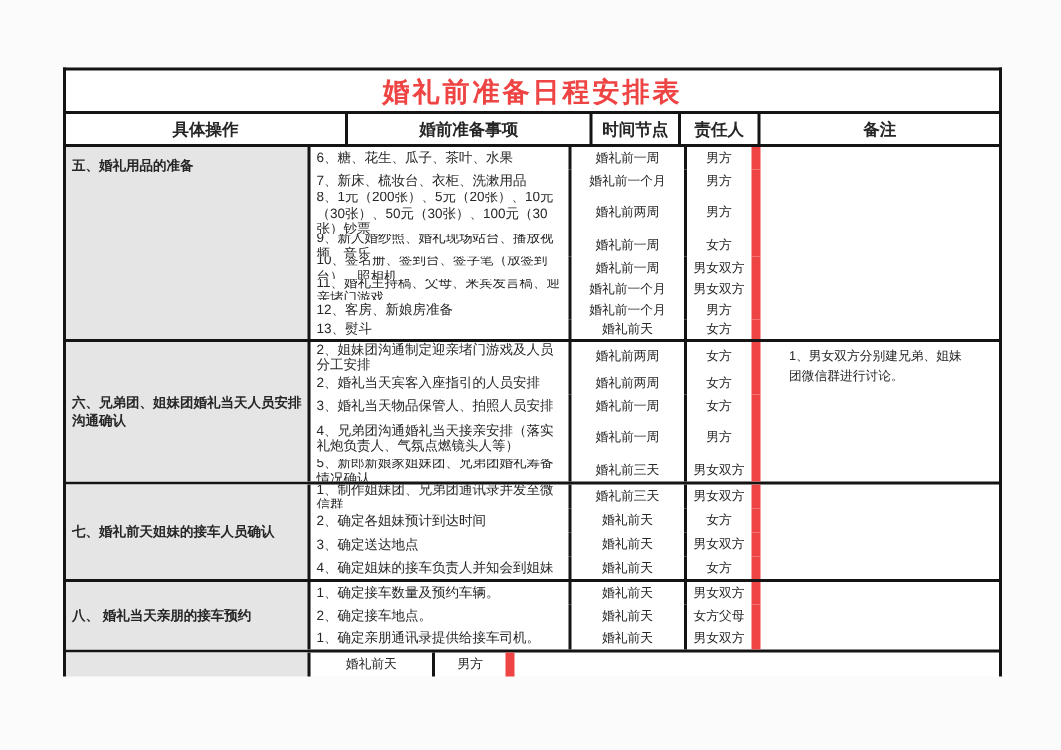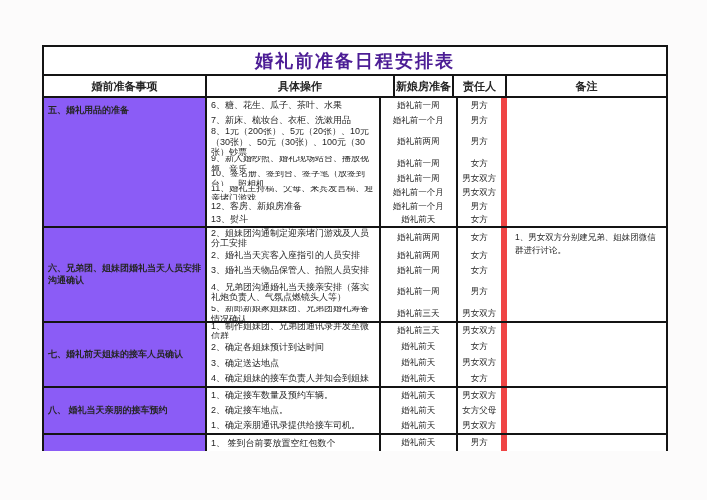--- a/index.html
+++ b/index.html
@@ -11,65 +11,65 @@
     color:#262626;
   }
   .sheet {
     position:absolute; left:42px; top:45px; width:626px;
     background:#ffffff;
     border:2px solid #141414; border-bottom:none;
   }
   .title-row {
     height:29px; display:flex; align-items:center; justify-content:center;
     font-size:18px; font-weight:bold; letter-spacing:2px;
-    border-bottom:2px solid #141414; color:#4c1d95;
+    border-bottom:2px solid #141414; color:#ef4444;
   }
   .header-row {
     display:flex; height:22px; border-bottom:2px solid #141414;
     font-weight:bold; font-size:11px;
   }
   .hcell { display:flex; align-items:center; justify-content:center; }
   .w1 { width:163px; } .w2 { width:188px; } .w3 { width:59px; } .w4 { width:53px; }
   .w5 { flex:1; }
   .vb { border-right:2px solid #141414; }
   .section { display:flex; border-bottom:2px solid #141414; }
   .section:last-child { border-bottom:none; }
   .sec-name {
-    width:163px; background:#8b5cf6; border-right:2px solid #141414;
+    width:163px; background:#e5e5e5; border-right:2px solid #141414;
     font-size:9px; font-weight:bold; padding:4px 4px;
     display:flex; align-items:center; line-height:1.25;
   }
   .sec-name.top { align-items:flex-start; padding-top:7px; }
   .sec-rows { width:300px; display:flex; flex-direction:column; }
   .op-row { display:flex; }
   .opcell {
     width:188px; border-right:2px solid #141414;
     font-size:9px; padding:0 2px 0 4px;
     display:flex; align-items:center; line-height:1.15; overflow:hidden;
   }
   .timecell {
     width:83px; border-right:2px solid #141414; font-size:8.5px;
     display:flex; align-items:center; justify-content:center; white-space:nowrap; overflow:hidden;
   }
   .ownercell {
     width:53px; border-right:6px solid #ef4444; font-size:8.5px;
     display:flex; align-items:center; justify-content:center; white-space:nowrap; overflow:hidden;
   }
-  .sec-note { flex:1; font-size:8.5px; padding:3px 8px; line-height:1.5; }
+  .sec-note { flex:1; font-size:8.5px; padding:3px 19px; line-height:1.5; }
 </style>
 </head>
 <body>
 
 <div class="page">
   <div class="sheet">
     <div class="title-row">婚礼前准备日程安排表</div>
     <div class="header-row">
+      <div class="hcell w2 vb">具体操作</div>
       <div class="hcell w1 vb">婚前准备事项</div>
-      <div class="hcell w2 vb">具体操作</div>
-      <div class="hcell w3 vb">新娘房准备</div>
+      <div class="hcell w3 vb">时间节点</div>
       <div class="hcell w4 vb">责任人</div>
       <div class="hcell w5">备注</div>
     </div>
     <div id="sections">
         <div class="section">
           <div class="sec-name top">五、婚礼用品的准备</div>
           <div class="sec-rows">
             <div class="op-row" style="height: 15px;">
               <div class="opcell">6、糖、花生、瓜子、茶叶、水果</div>
               <div class="timecell">婚礼前一周</div>
@@ -188,21 +188,20 @@
               <div class="timecell">婚礼前天</div>
               <div class="ownercell">男女双方</div>
             </div>
           </div>
           <div class="sec-note"></div>
         </div>
         <div class="section">
           <div class="sec-name"></div>
           <div class="sec-rows">
             <div class="op-row" style="height: 16px;">
-              <div class="opcell">1、 签到台前要放置空红包数个</div>
               <div class="timecell">婚礼前天</div>
               <div class="ownercell">男方</div>
             </div>
           </div>
           <div class="sec-note"></div>
         </div>
       </div>
   </div>
 </div>
 

